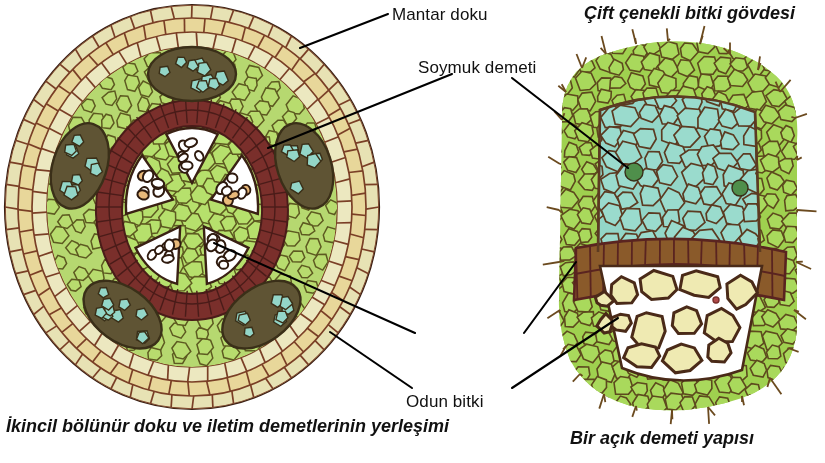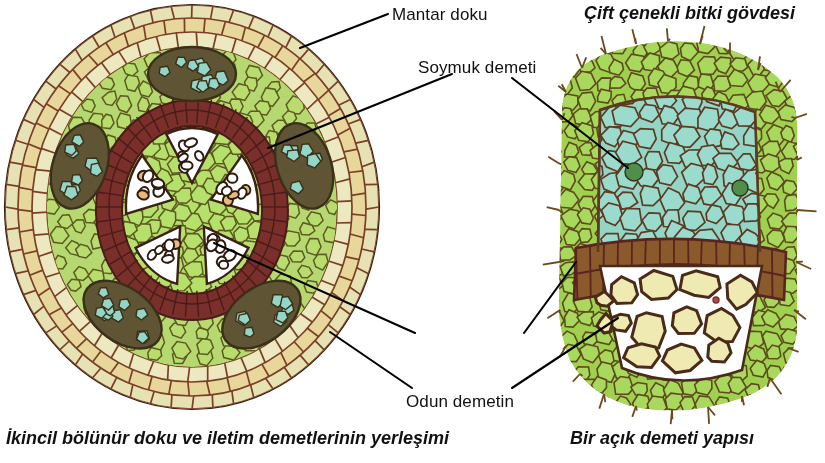--- a/index.html
+++ b/index.html
@@ -30,21 +30,21 @@
     font-weight:bold;
     font-size:18px;
     color:#111111;
     white-space:nowrap;
   }
   #lbl-mantar{ left:392px; top:5px; }
   #lbl-soymuk{ left:418px; top:58px; }
   #lbl-kambiyum{ left:419px; top:326px; }
   #lbl-odun{ left:406px; top:392px; }
   #cap-title{ left:584px; top:3px; }
-  #cap-left{ left:6px; top:428px;text-align:center; }
+  #cap-left{ left:6px; top:416px;text-align:center; }
   #cap-right{ left:570px; top:428px; }
 </style>
 </head>
 <body>
 
 <div id="stage">
 
 <svg id="figure" viewBox="0 0 825 463">
   <defs>
     <clipPath id="clipOval">
@@ -1219,19 +1219,19 @@
     <line x1="512" y1="78" x2="628" y2="168"></line>
     <line x1="415" y1="333" x2="214" y2="243"></line>
     <line x1="524" y1="333" x2="576" y2="262"></line>
     <line x1="412" y1="388" x2="330" y2="332"></line>
     <line x1="512" y1="388" x2="618" y2="318"></line>
   </g>
 </svg>
 
 <div class="lbl" id="lbl-mantar">Mantar doku</div>
 <div class="lbl" id="lbl-soymuk">Soymuk demeti</div>
-<div class="lbl" id="lbl-odun">Odun demetin</div>
+<div class="lbl" id="lbl-odun">Odun bitki</div>
 
 <div class="cap" id="cap-title">Çift çenekli bitki gövdesi</div>
 <div class="cap" id="cap-left">İkincil bölünür doku ve iletim demetlerinin yerleşimi</div>
 <div class="cap" id="cap-right">Bir açık demeti yapısı</div>
 
 </div>
 
 </body></html>

